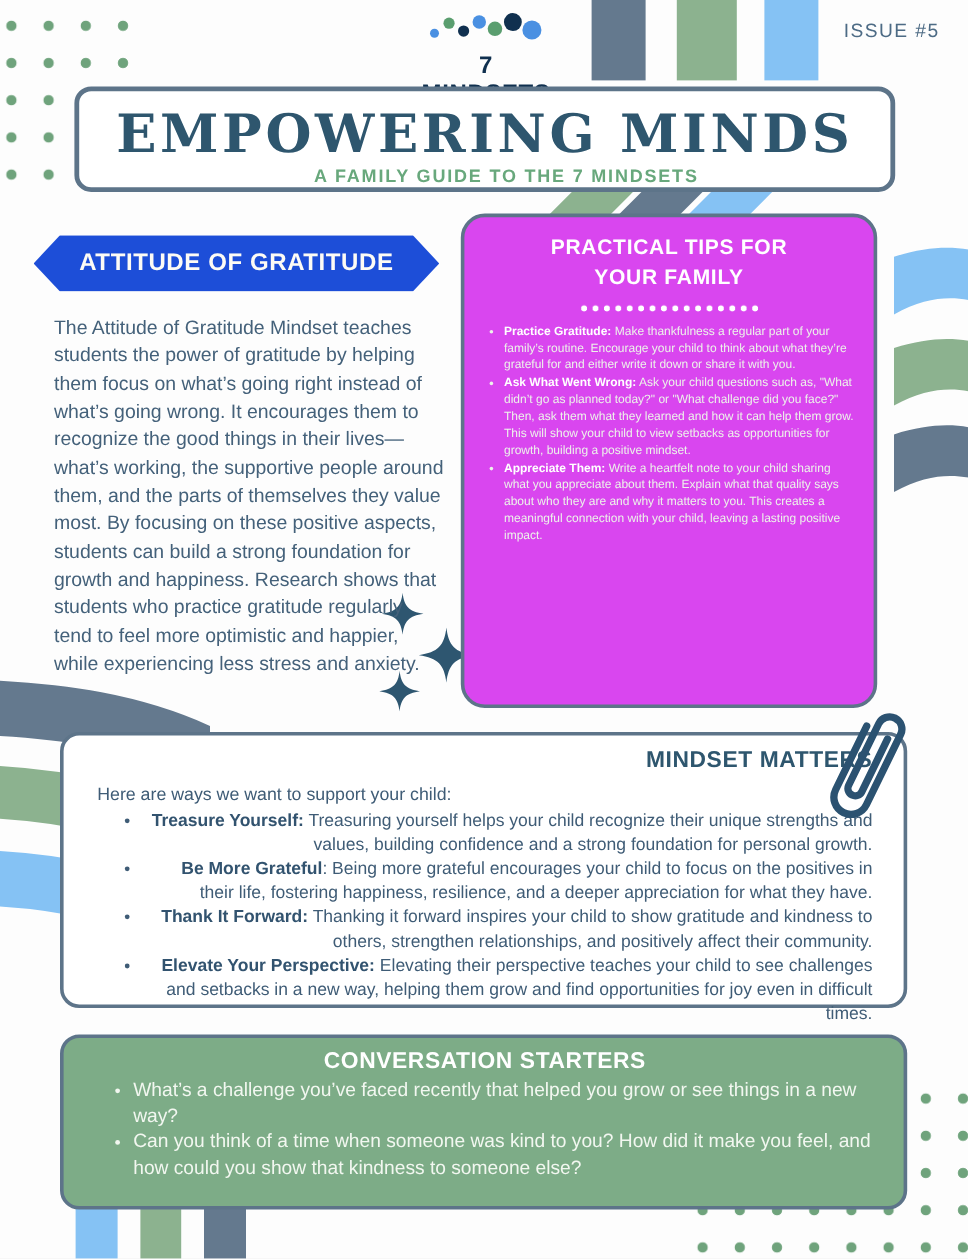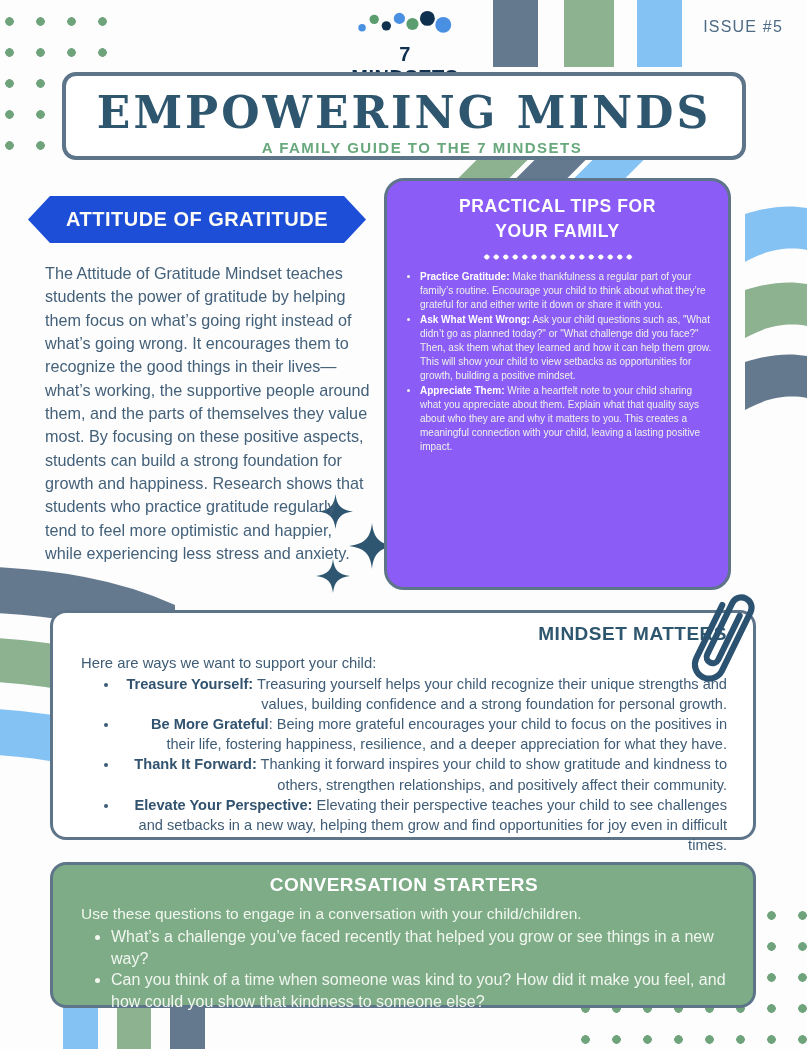--- a/index.html
+++ b/index.html
@@ -52,21 +52,21 @@
 
   
   .banner { position:absolute; left:28px; top:196px; width:338px; height:47px; background:#1d4ed8;
     clip-path:polygon(0 50%, 6.5% 0, 93.5% 0, 100% 50%, 93.5% 100%, 6.5% 100%);
     display:flex; align-items:center; justify-content:center; z-index:2; }
   .banner span { color:#fdfbf5; font-size:20px; font-weight:bold; letter-spacing:.5px; }
   .attitude-body { position:absolute; left:45px; top:262px; width:326px; font-size:16.2px;
     line-height:1.44; color:#44617a; z-index:2; }
 
   
-  .tips-box { position:absolute; left:384px; top:178px; width:347px; height:412px; background:#8b5cf6;
+  .tips-box { position:absolute; left:384px; top:178px; width:347px; height:412px; background:#d946ef;
     border:3px solid #5d7489; border-radius:20px; z-index:2; padding:13px 16px 0 16px; }
   .tips-box h3 { text-align:center; color:#fff; font-size:17.5px; font-weight:bold;
     letter-spacing:.6px; line-height:1.45; }
   .dotted-sep { width:152px; height:6px; margin:9px auto 10px auto;
     background-image:radial-gradient(circle, #fff 2.3px, rgba(255,255,255,0) 2.8px);
     background-size:9.5px 6px; }
   .tips-list { list-style:disc; padding-left:17px; color:#edf3ea; font-size:10px; line-height:1.4; }
   .tips-list li { margin-bottom:1px; }
   .tips-list b { color:#fff; }
 
@@ -180,21 +180,20 @@
         <li><b>Be More Grateful</b><span>: Being more grateful encourages your child to focus on the positives in their life, fostering happiness, resilience, and a deeper appreciation for what they have.</span></li>
 
         <li><b>Thank It Forward:</b><span> Thanking it forward inspires your child to show gratitude and kindness to others, strengthen relationships, and positively affect their community.</span></li>
 
         <li><b>Elevate Your Perspective:</b><span> Elevating their perspective teaches your child to see challenges and setbacks in a new way, helping them grow and find opportunities for joy even in difficult times.</span></li>
       </ul>
   </div>
 
   <div class="convo-box">
     <h3>CONVERSATION STARTERS</h3>
-    <div class="convo-intro">Use these questions to engage in a conversation with your child/children.</div>
     <ul class="convo-list">
 
         <li><span>What’s a challenge you’ve faced recently that helped you grow or see things in a new way?</span></li>
 
         <li><span>Can you think of a time when someone was kind to you? How did it make you feel, and how could you show that kindness to someone else?</span></li>
       </ul>
   </div>
 
 </div>
 

